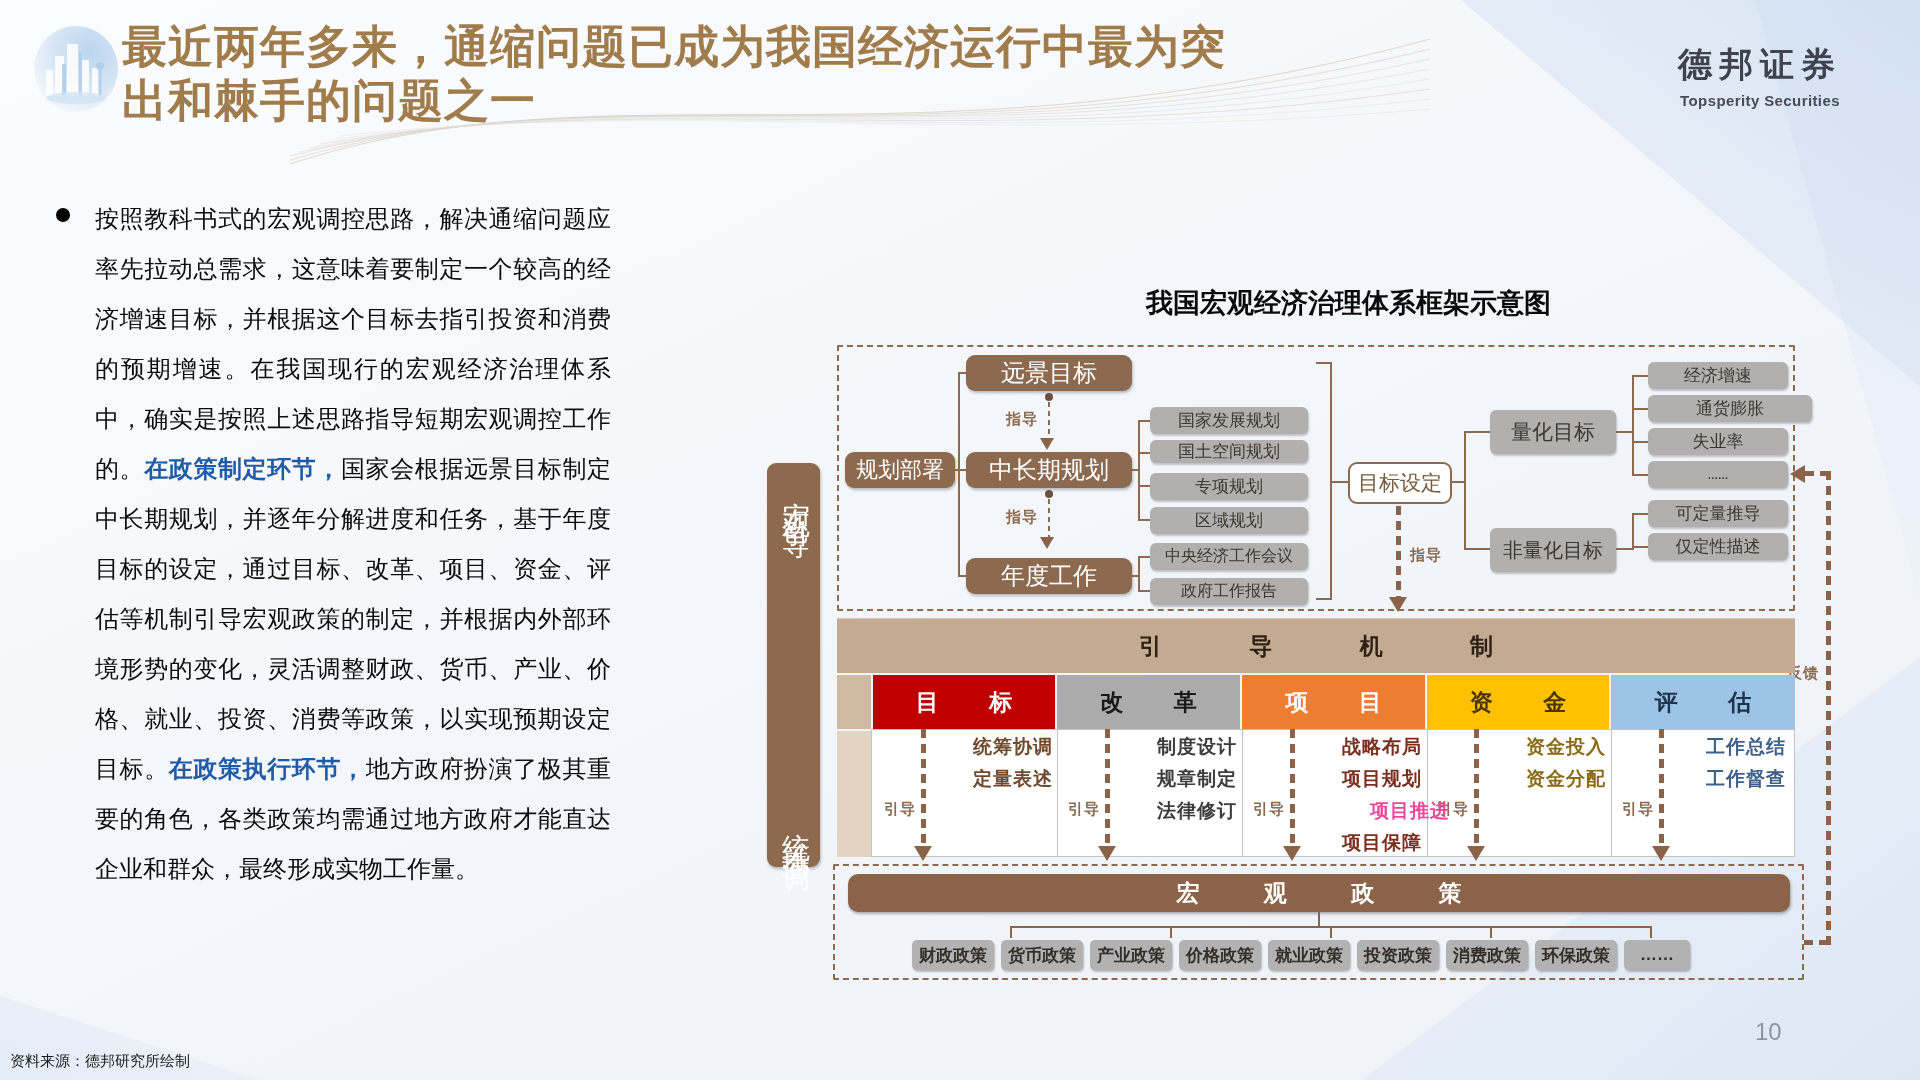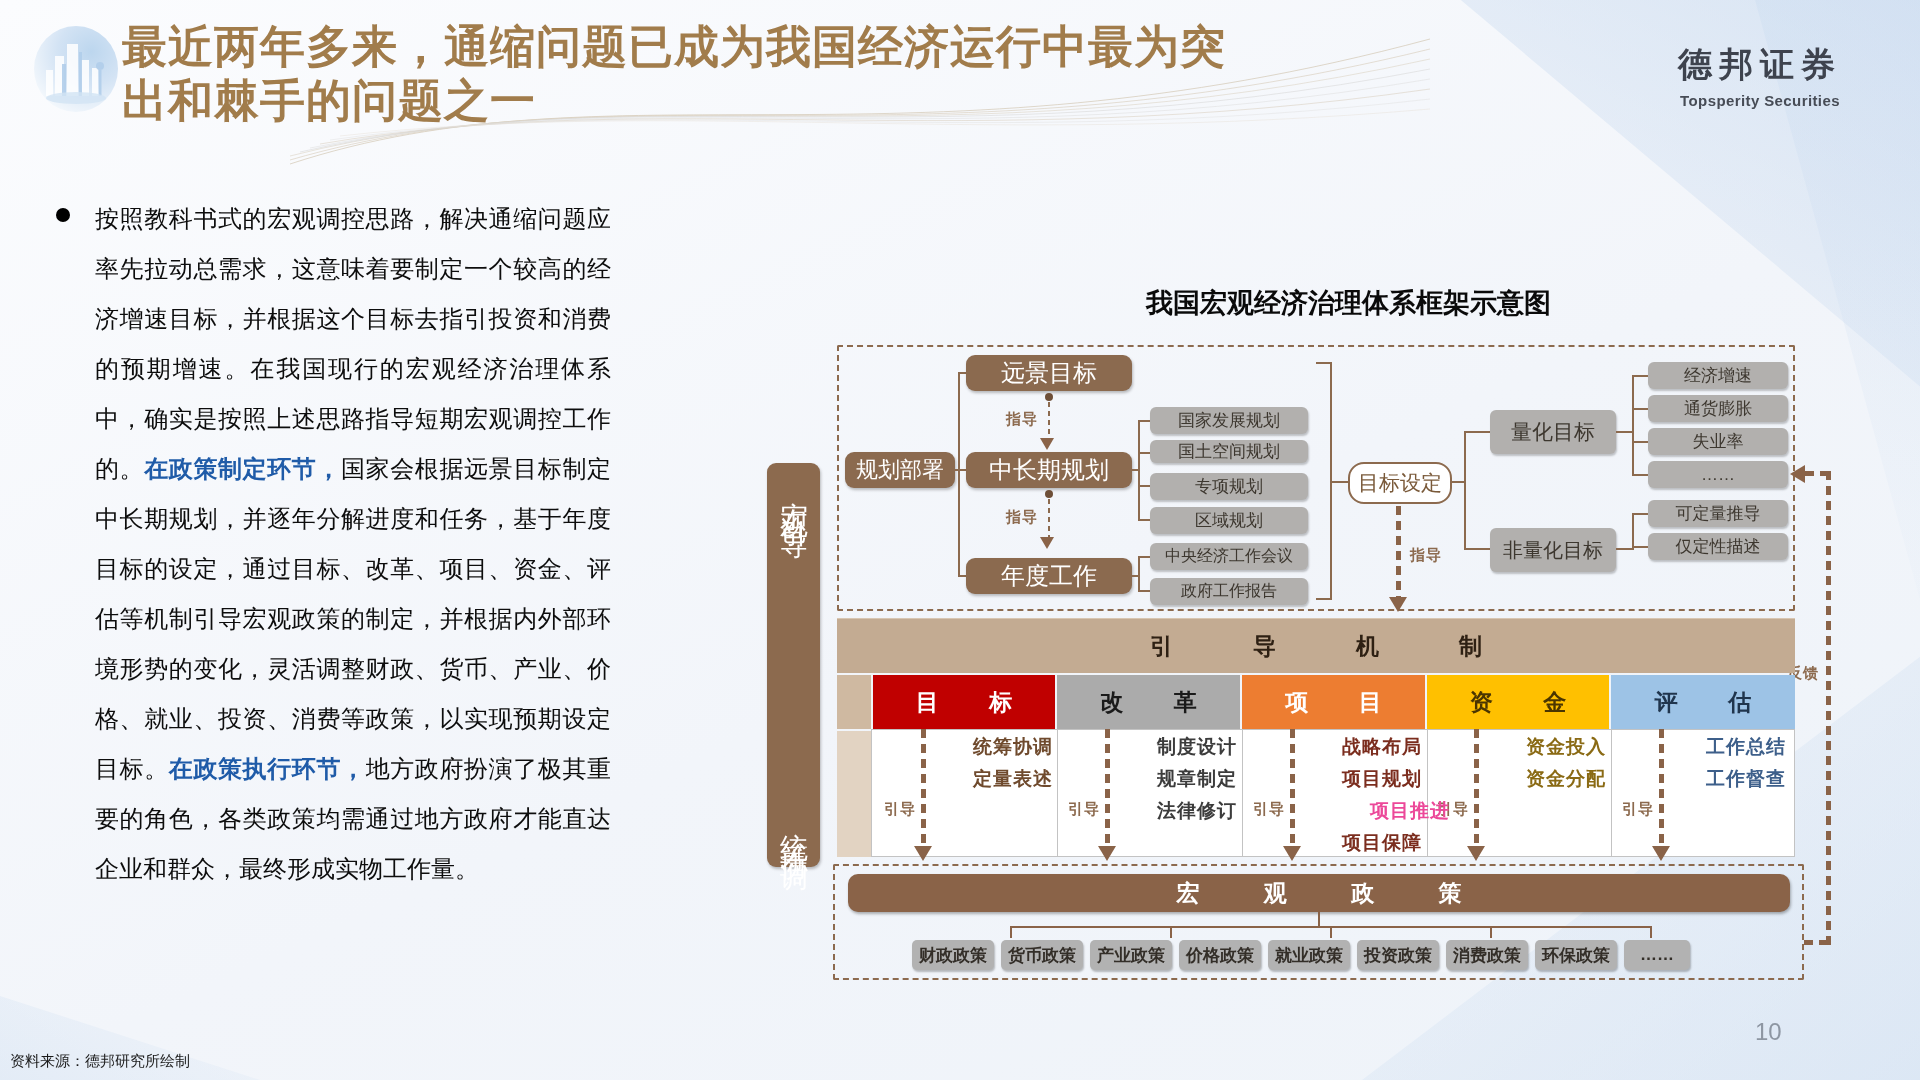--- a/index.html
+++ b/index.html
@@ -42,21 +42,21 @@
     border-radius:50%; background:#000; }
   .body-text { position:absolute; left:95px; top:194px; width:516px;
     font-size:24px; line-height:50px; color:#0d0d0d; text-align:justify; }
   .seg-blue { color:#1F5BA8; font-weight:800; }
 
   
   .source-note { position:absolute; left:10px; top:1052px; font-size:15px; color:#1a1a1a; }
   .page-number { position:absolute; left:1755px; top:1018px; font-size:24px; color:#8d96a2; }
 
   
-  .dg { position:absolute; font-family:Liberation Sans, sans-serif; }
+  .dg { position:absolute; font-family:Liberation Mono, monospace; }
   .dg-title { left:1146px; top:285px; width:450px; 
     font-family:"Liberation Sans",sans-serif; font-size:27px; font-weight:800; color:#0a0a0a; }
   .dashed-box { border:2px dashed #8C6A4E; border-radius:2px; }
   .brown-box { background:#8B6A4F; color:#fff; border-radius:9px;
     display:flex; align-items:center; justify-content:center;
     box-shadow:1px 2px 3px rgba(0,0,0,.25); }
   .gray-box { background:#B2B0AE; color:#3d372f; border-radius:6px;
     display:flex; align-items:center; justify-content:center;
     box-shadow:1px 2px 2px rgba(0,0,0,.22); }
   .white-box { background:#fff; border:2px solid #8C6A4E; border-radius:9px; color:#7A5A3A;
@@ -219,21 +219,21 @@
 <div class="hl" style="left:1132px; top:575px; width:8px;"></div>
 <div class="vl" style="left:1138px; top:556px; height:36px;"></div>
 <div class="hl" style="left:1138px; top:556px; width:12px;"></div>
 <div class="hl" style="left:1138px; top:590px; width:12px;"></div>
 
 <div class="vl" style="left:1330px; top:362px; height:238px;"></div>
 <div class="hl" style="left:1316px; top:362px; width:16px;"></div>
 <div class="hl" style="left:1316px; top:598px; width:16px;"></div>
 <div class="hl" style="left:1330px; top:481px; width:18px;"></div>
 
-<div class="dg white-box" style="left:1348px; top:462px; width:104px; height:42px; font-size:21px;border-radius:16px;">
+<div class="dg white-box" style="left:1348px; top:462px; width:104px; height:42px; font-size:21px;">
     <span>目标设定</span>
   </div>
 
 <div class="dashv-thick" style="left:1396px; top:506px; height:92px;"></div>
 <div class="arr-down" style="left:1389px; top:597px;"></div>
 <div class="guide-lbl" style="left:1410px; top:546px;">指导</div>
 
 <div class="hl" style="left:1452px; top:481px; width:14px;"></div>
 <div class="vl" style="left:1464px; top:432px; height:118px;"></div>
 <div class="hl" style="left:1464px; top:431px; width:26px;"></div>
@@ -242,21 +242,21 @@
 <div class="dg gray-box" style="left:1490px; top:410px; width:126px; height:44px; font-size:21px;">
     <span>量化目标</span>
   </div>
 <div class="dg gray-box" style="left:1490px; top:528px; width:126px; height:44px; font-size:20px;">
     <span>非量化目标</span>
   </div>
 
 <div class="dg gray-box" style="left:1648px; top:362px; width:140px; height:27px; font-size:17px;">
     <span>经济增速</span>
   </div>
-<div class="dg gray-box" style="left:1648px; top:395px; width:140px; height:27px; font-size:17px;text-align:right;">
+<div class="dg gray-box" style="left:1648px; top:395px; width:164px; height:27px; font-size:17px;text-align:right;">
     <span>通货膨胀</span>
   </div>
 <div class="dg gray-box" style="left:1648px; top:428px; width:140px; height:27px; font-size:17px;">
     <span>失业率</span>
   </div>
 <div class="dg gray-box" style="left:1648px; top:461px; width:140px; height:27px; font-size:17px;">
     <span>……</span>
   </div>
 <div class="dg gray-box" style="left:1648px; top:500px; width:140px; height:27px; font-size:17px;">
     <span>可定量推导</span>

